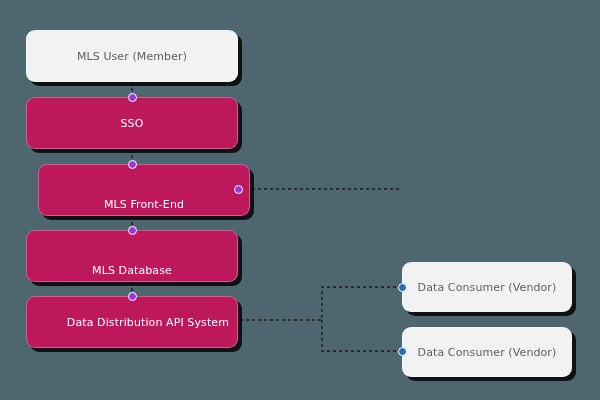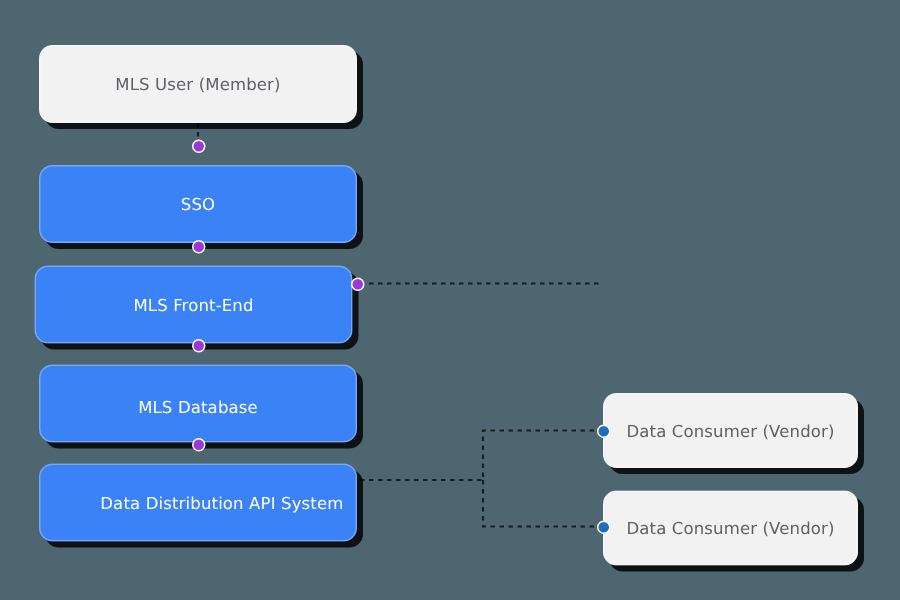--- a/index.html
+++ b/index.html
@@ -23,26 +23,25 @@
     box-sizing: border-box;
     border-radius: 9px;
     display: flex;
     align-items: center;
     justify-content: center;
     text-align: center;
     font-size: 11px;
     letter-spacing: 0.1px;
     box-shadow: 4px 4px 0 0 rgba(0,0,0,0.82);
     border: 1px solid rgba(255,255,255,0.30);
-    padding: 16px 8px;
+    padding: 4px 8px;
   }
   .node.accent {
-    background: #3b82f6;
+    background: #be185d;
     color: #ffffff;
-    margin-top: 13px;
   }
   .node.plain {
     background: #f2f2f2;
     color: #5d6065;
   }
   .edge-layer {
     position: absolute;
     left: 0;
     top: 0;
     width: 600px;
@@ -85,21 +84,21 @@
   </svg>
 
   <div class="node plain" style="left:26px;  top:30px;  width:212px; height:52px;">
     <span>MLS User (Member)</span>
   </div>
 
   <div class="node accent" style="left:26px;  top:97px;  width:212px; height:52px;">
     <span>SSO</span>
   </div>
 
-  <div class="node accent" style="left:23px;  top:164px; width:212px; height:52px;">
+  <div class="node accent" style="left:38px;  top:164px; width:212px; height:52px;align-items:flex-end;">
     <span>MLS Front-End</span>
   </div>
 
   <div class="node accent" style="left:26px;  top:230px; width:212px; height:52px;align-items:flex-end;">
     <span>MLS Database</span>
   </div>
 
   <div class="node accent" style="left:26px;  top:296px; width:212px; height:52px;justify-content:flex-end;">
     <span>Data Distribution API System</span>
   </div>

